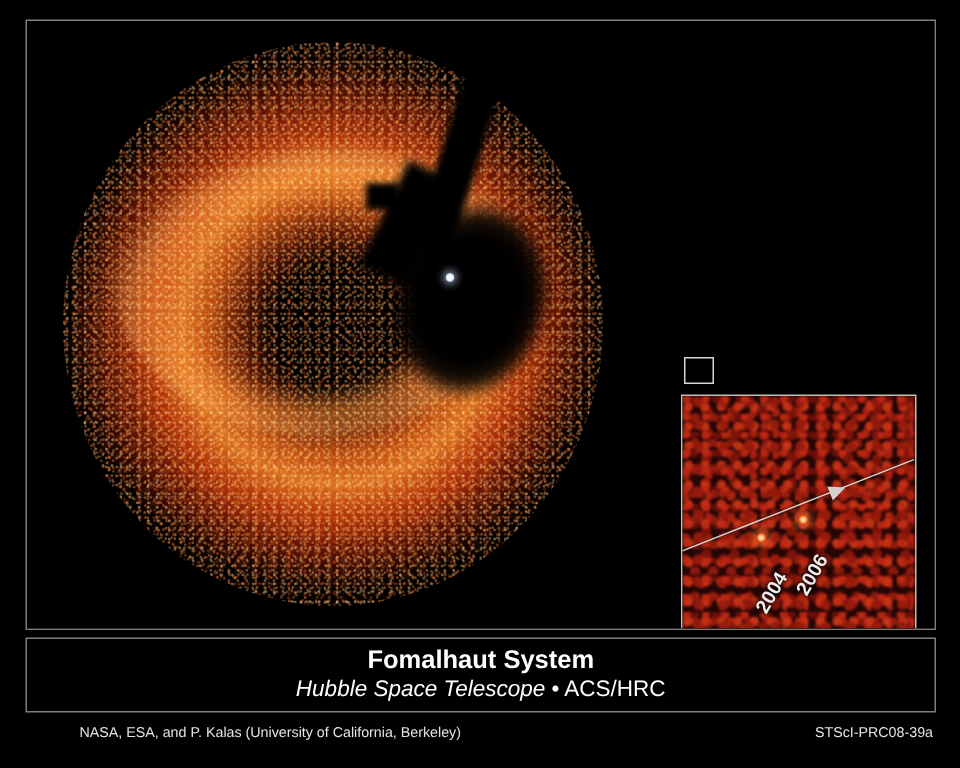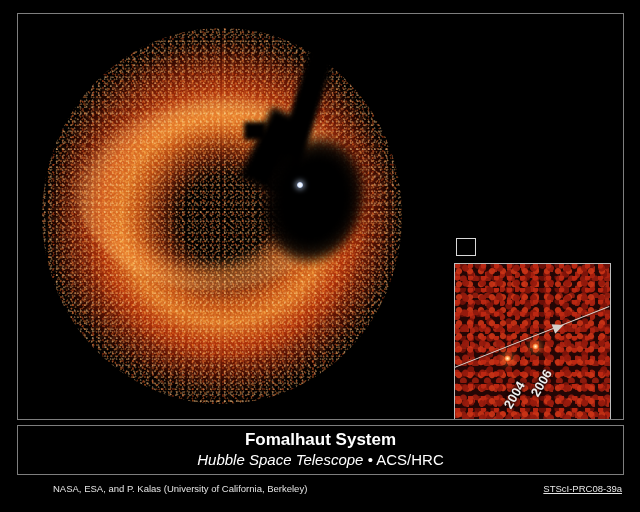--- a/index.html
+++ b/index.html
@@ -199,21 +199,21 @@
   }
   .cap-title{font-size:17px;font-weight:bold;color:#fff;line-height:1.2;}
   .cap-sub{font-size:15px;color:#fff;line-height:1.25;margin-top:1px;}
   .cap-sub .ital{font-style:italic;}
 
   
   .credit{
     position:absolute;left:18px;top:483px;font-size:9.5px;color:#e4e4e4;margin-left:35px;
   }
   .catalog{
-    position:absolute;right:18px;top:483px;font-size:9.5px;color:#e4e4e4;text-decoration:underline;
+    position:absolute;right:18px;top:483px;font-size:9.5px;color:#e4e4e4;
   }
 </style>
 </head>
 <body>
 
 <div id="page">
 
   <div class="main-frame">
     <div class="sky">
 

